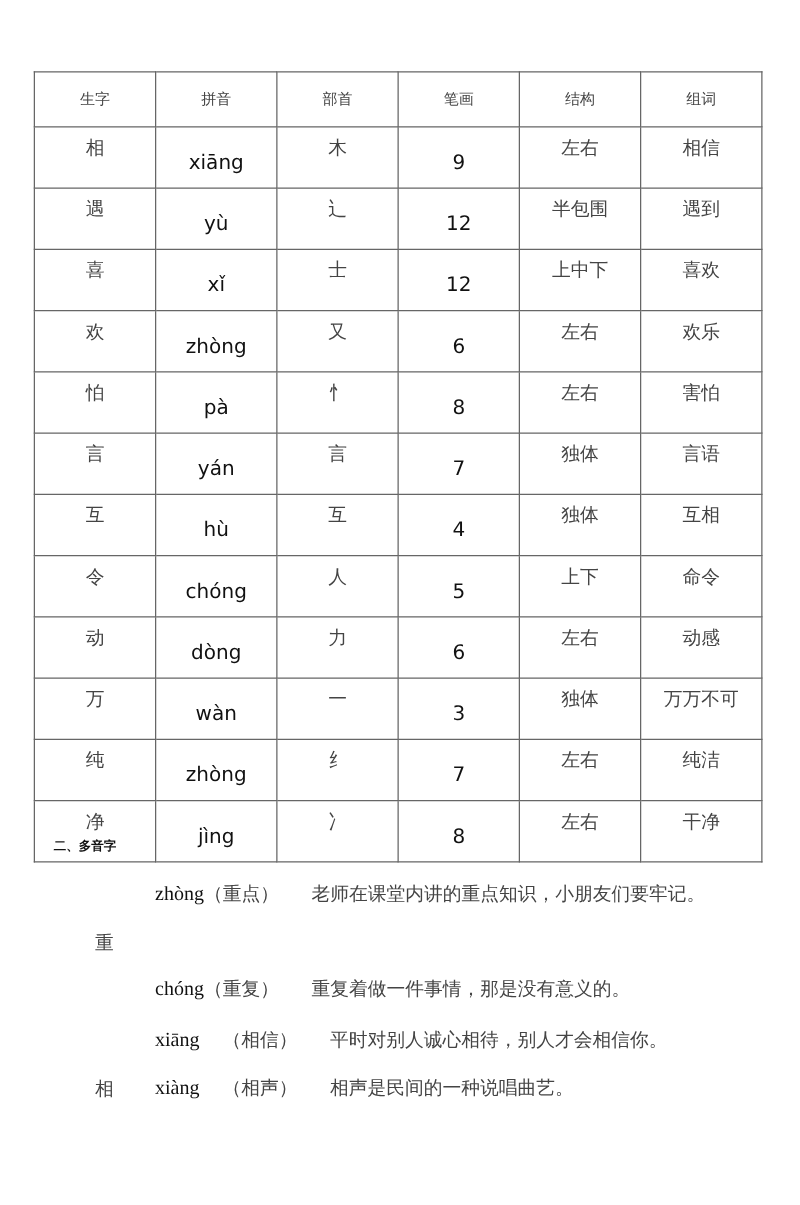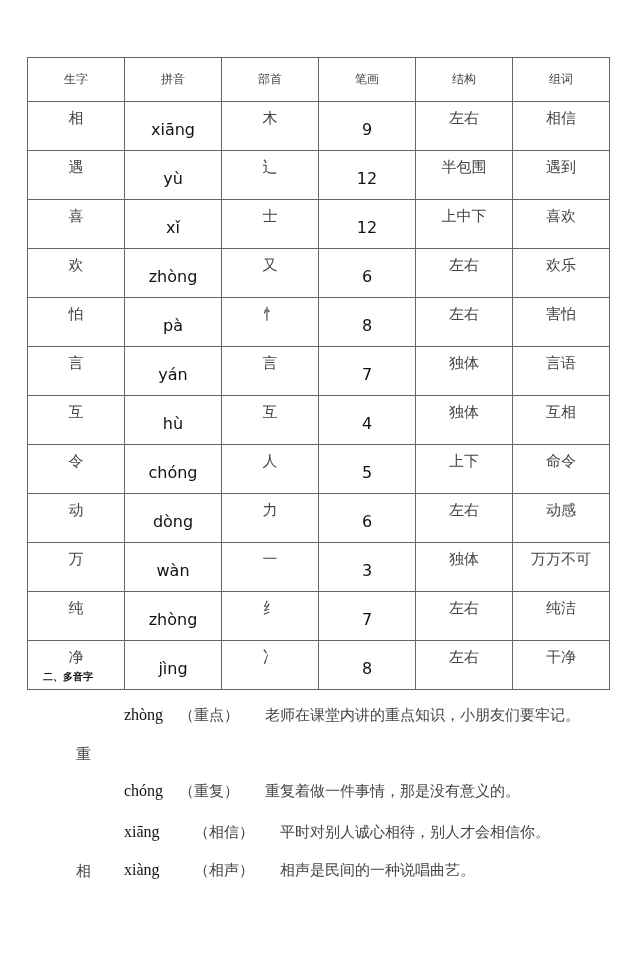--- a/index.html
+++ b/index.html
@@ -9,21 +9,21 @@
   .tbl td, .tbl th { border: 1.5px solid #666; width: 96px; height: 42px; padding: 0;
          text-align: center; vertical-align: middle; font-weight: normal; }
   .tbl th { height: 43px; font-size: 12px; color: #444; }
   .tbl td { font-size: 15px; color: #444; }
   .tbl td.cn { vertical-align: top; padding-top: 7px; height: 35px; }
   .tbl td.lat { font-family: "DejaVu Sans", "Liberation Sans", sans-serif; font-size: 16px; color: #111; padding-top: 6px; }
   .section-title { position: absolute; left: 43px; top: 670px; font-size: 10px; font-weight: bold; color: #111;
          font-family: "DejaVu Sans", "Liberation Sans", sans-serif; }
   .line { position: absolute; left: 124px; font-size: 15px; color: #444; white-space: nowrap; }
   .line .py { display: inline-block; font-family: Liberation Serif, serif; color: #111; font-size: 16px; }
-  .line .wd { display: inline-block; margin-left: 16px; }
+  .line .wd { display: inline-block; margin-left: 0; }
   .line .sent { display: inline-block; margin-left: 26px; }
   .char { position: absolute; left: 76px; font-size: 15px; color: #444; }
 </style>
 </head>
 <body>
 
 <table class="tbl">
   <thead>
     <tr>
       <th>生字</th>

